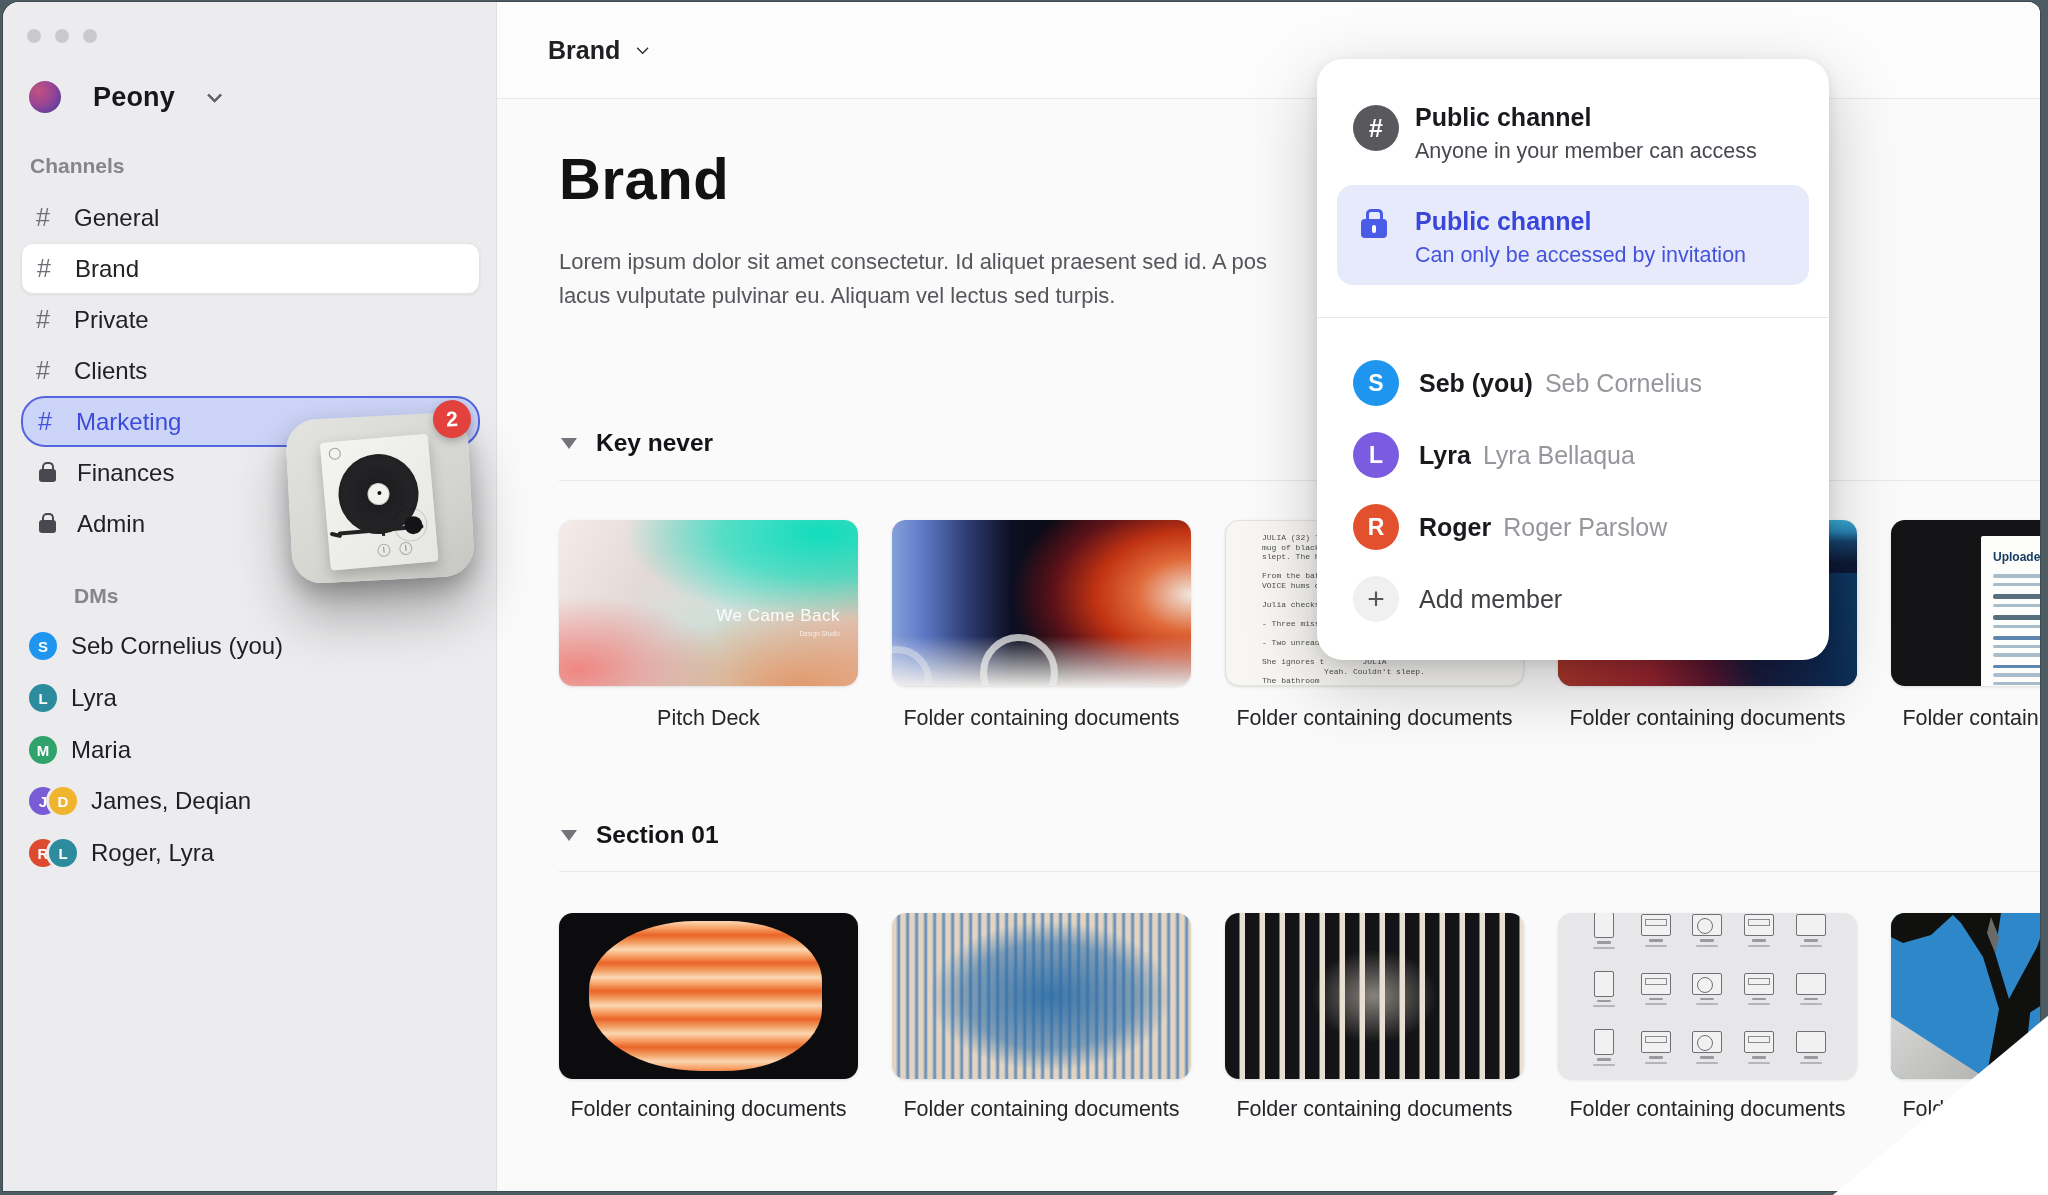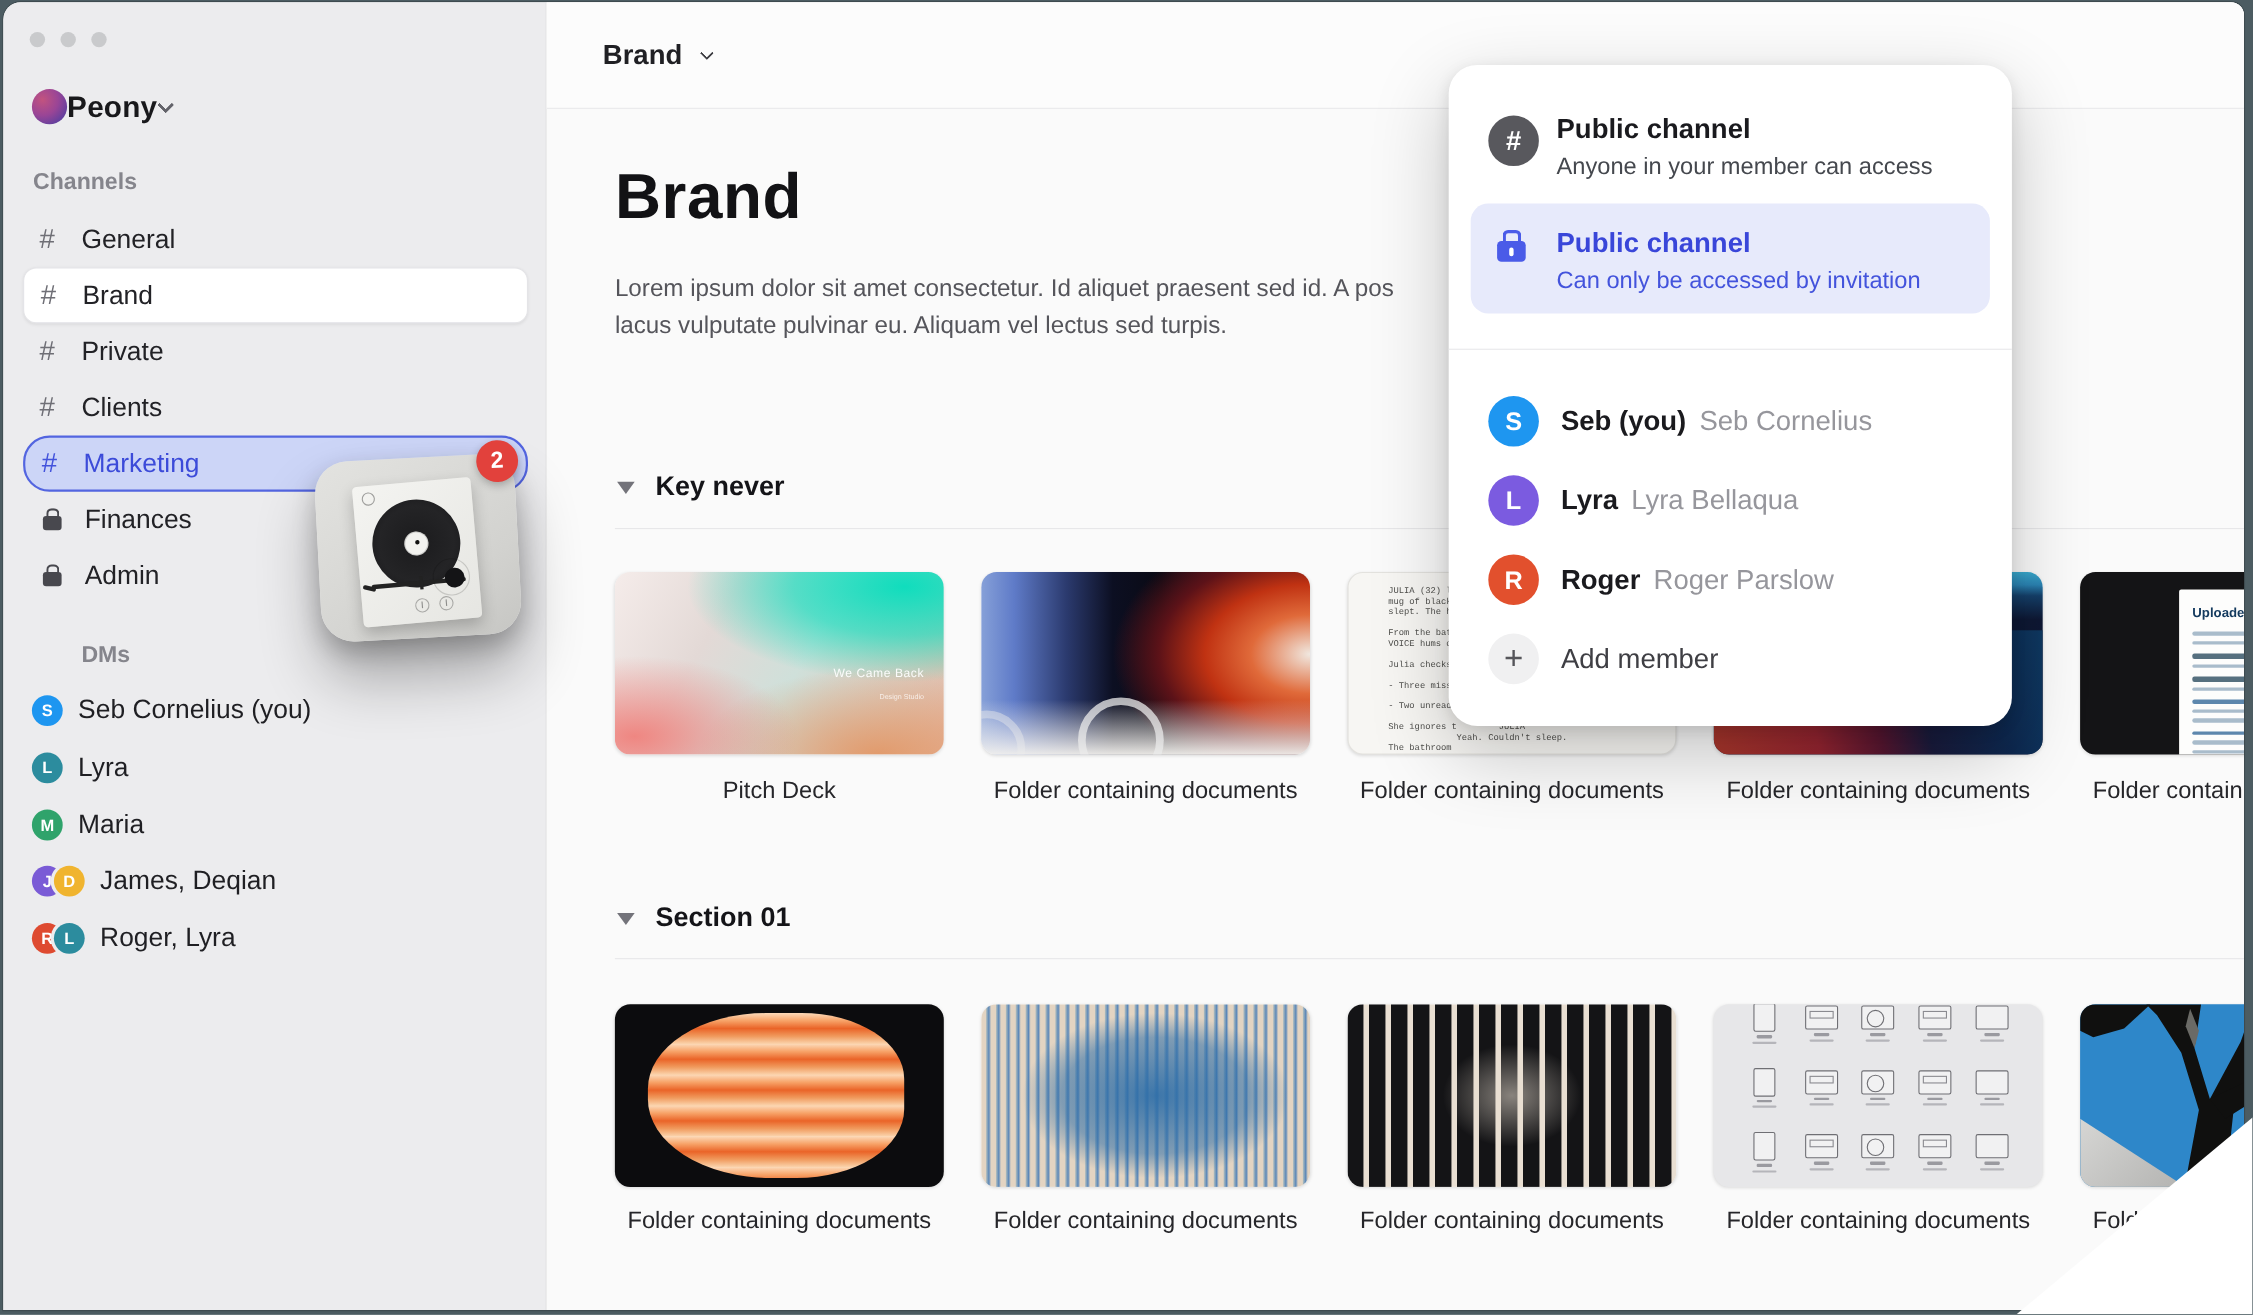--- a/index.html
+++ b/index.html
@@ -8,21 +8,21 @@
             font-family:"Liberation Sans","DejaVu Sans",sans-serif; }
   .window { position:absolute; left:3px; top:2px; width:2037px; height:1189px;
             border-radius:16px 12px 0 0; background:#fafafa; overflow:hidden;
             box-shadow:0 0 0 1px rgba(0,0,0,.18); }
 
   
   .sidebar { position:absolute; left:0; top:0; bottom:0; width:494px; background:#ececee;
              border-right:1px solid #e0e0e2; }
   .traffic { position:absolute; left:24px; top:27px; display:flex; gap:14px; }
   .traffic span { width:14px; height:14px; border-radius:50%; background:#c9cacc; }
-  .ws-row { position:absolute; left:26px; top:74px; height:42px; display:flex; align-items:center; gap:0; }
+  .ws-row { position:absolute; left:26px; top:74px; height:42px; display:flex; align-items:center; gap:32px; }
   .ws-avatar { width:32px; height:32px; border-radius:50%;
                background:radial-gradient(circle at 30% 30%, #c2537f 0%, #9a4596 45%, #5f3f9e 80%, #474a9b 100%); }
   .ws-name { font-size:27px; font-weight:700; color:#18181b; letter-spacing:.2px; }
   .chev { width:11px; height:11px; border-right:3px solid #63636a; border-bottom:3px solid #63636a;
           transform:rotate(45deg) translateY(-3px); border-radius:1px; }
   .side-label { position:absolute; left:27px; font-size:21px; font-weight:600; color:#85858c; }
   .ch-row { position:absolute; left:18px; width:459px; height:51px; display:flex; align-items:center;
             padding-left:15px; font-size:24px; color:#222226; cursor:pointer; }
   .ch-row .hash { width:38px; font-size:25px; font-weight:500; color:#6f6f76; }
   .ch-row.selected { background:#fff; border:1px solid #e4e4e7; border-radius:12px;
@@ -84,21 +84,21 @@
   .card { position:absolute; width:299px; height:166px; border-radius:14px; overflow:hidden;
           box-shadow:0 1px 3px rgba(0,0,0,.12); cursor:pointer; }
   .cap { position:absolute; width:299px; text-align:center; font-size:21.5px; font-weight:500; color:#26262a; white-space:nowrap; }
 
   
   .art-pitch { background:
       radial-gradient(120% 95% at 88% 8%, #10ddbd 0%, rgba(16,221,189,.65) 28%, rgba(16,221,189,0) 55%),
       radial-gradient(90% 80% at 6% 90%, rgba(240,125,120,.9) 0%, rgba(240,125,120,0) 55%),
       radial-gradient(110% 95% at 80% 100%, rgba(226,150,100,.9) 0%, rgba(226,150,100,0) 50%),
       linear-gradient(120deg, #f5ecea 0%, #e3d9d6 30%, #cfe0da 55%, #e5baa8 100%); }
-  .art-pitch .ov1 { position:absolute; right:18px; top:52%; font-size:11px; color:rgba(255,255,255,.92); letter-spacing:.5px; }
+  .art-pitch .ov1 { position:absolute; right:18px; top:52%; font-size:17px; color:rgba(255,255,255,.92); letter-spacing:.5px; }
   .art-pitch .ov2 { position:absolute; right:18px; top:66%; font-size:6.5px; color:rgba(255,255,255,.75); }
   .art-bluered { background:
       linear-gradient(0deg, rgba(244,242,238,.95) 0%, rgba(244,242,238,0) 30%),
       radial-gradient(100% 120% at 100% 45%, #f0e8e0 0%, #e06a3a 18%, #c03212 32%, #5c1218 46%, rgba(0,0,0,0) 60%),
       linear-gradient(90deg, #86a0d8 0%, #5f7bc8 10%, #2b3a6e 26%, #0c0f22 40%, #0a0a14 55%, #1a0d18 65%, #3a1020 75%, #241423 100%); }
   .ring { position:absolute; border:7px solid rgba(235,235,235,.75); border-radius:50%; }
   .art-script { background:#f7f6f3; border:1px solid #e3e2de; }
   .script-body { position:absolute; left:36px; top:12px; right:10px;
                  font-family:"Liberation Mono","DejaVu Sans Mono",monospace;
                  font-size:8px; line-height:9.5px; color:#4f4f4c; white-space:pre; }

